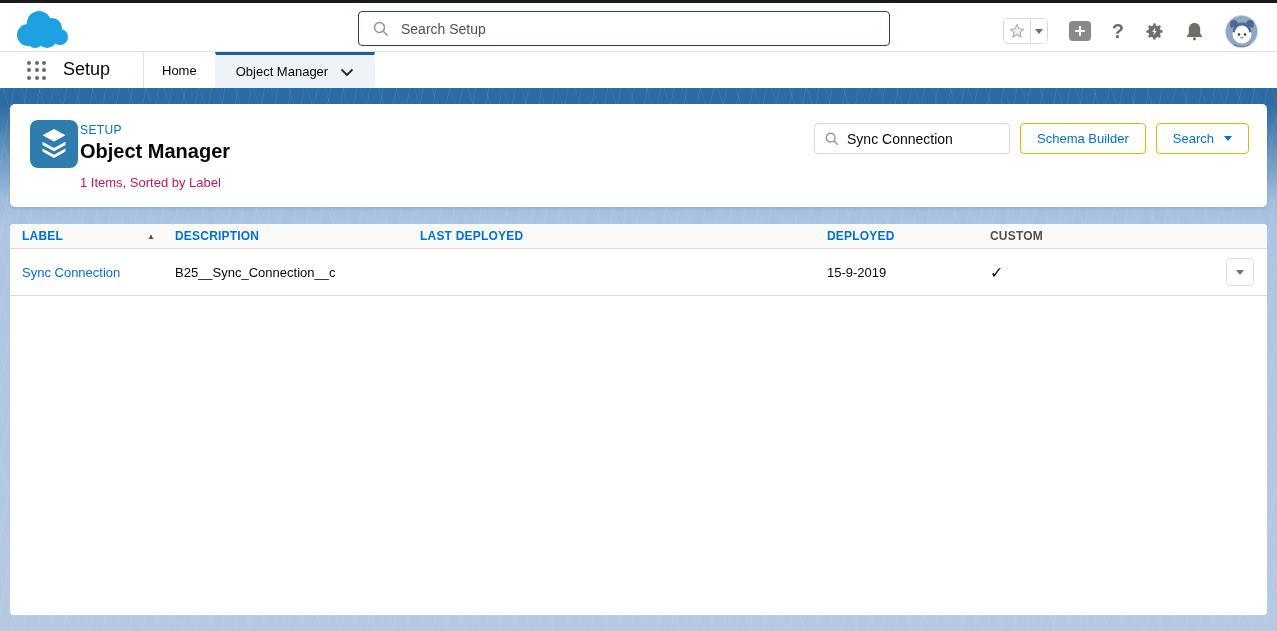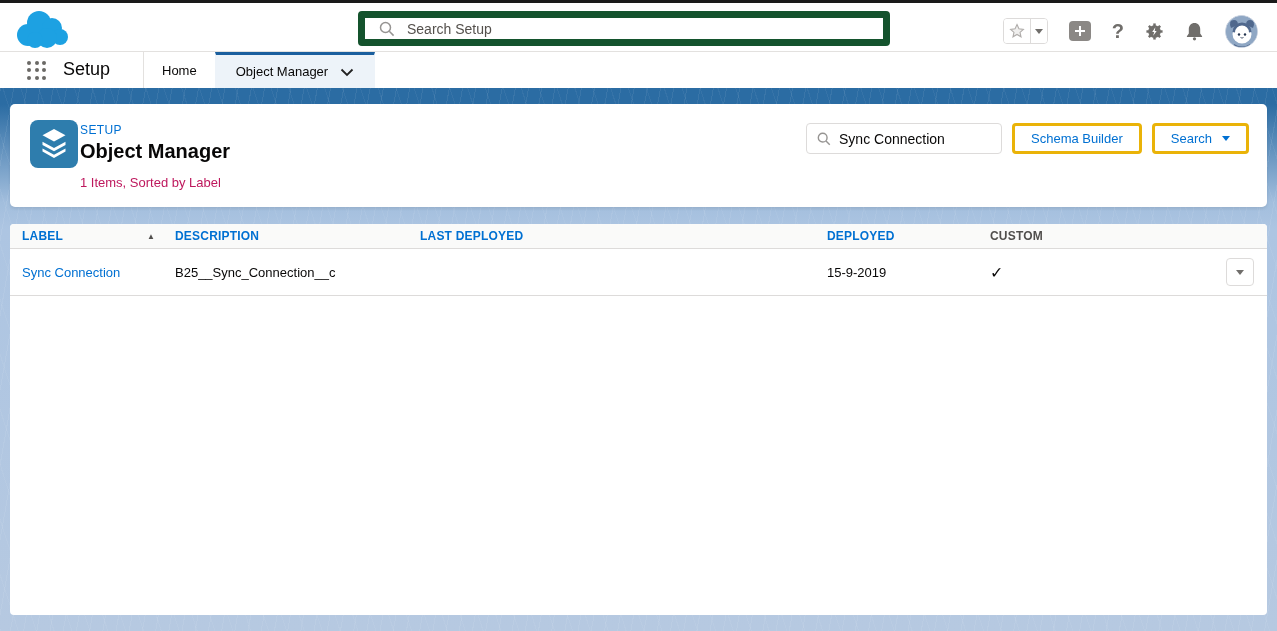--- a/index.html
+++ b/index.html
@@ -10,21 +10,21 @@
     color:#080707;
   }
   
   .top-strip { position:absolute; top:0; left:0; right:0; height:3px; background:#1a1a1a; }
 
   
   .global-header { position:absolute; top:3px; left:0; right:0; height:49px; background:#fff;
     border-bottom:1px solid #e3e1df; }
   .logo { position:absolute; left:13px; top:6px; width:58px; height:42px; }
   .gsearch { position:absolute; left:358px; top:8px; width:532px; height:35px;
-    border:7px solid #14532d; border-radius:4px; background:#fff; display:flex; align-items:center; }
+    border:1px solid #14532d; border-radius:4px; background:#fff; display:flex; align-items:center; }
   .gsearch svg { margin-left:14px; flex:none; }
   .gsearch input { border:none; outline:none; flex:1; height:100%; padding:0 12px 0 12px;
     font-family:inherit; font-size:14px; color:#080707; background:transparent; }
   .gsearch input::placeholder { color:#54504c; opacity:1; }
   .header-actions { position:absolute; right:19px; top:11px; height:34px; display:flex; align-items:center; gap:21px; }
   .fav-group { display:flex; height:26px; border:1px solid #dddbda; border-radius:4px; overflow:hidden; margin-right:0; }
   .fav-star { width:26px; display:flex; align-items:center; justify-content:center; background:#fff; border:none; cursor:pointer; }
   .fav-caret { width:17px; display:flex; align-items:center; justify-content:center; background:#fff;
     border:none; border-left:1px solid #dddbda; cursor:pointer; }
   .caret-down { width:0; height:0; border-left:4px solid transparent; border-right:4px solid transparent;
@@ -62,21 +62,21 @@
     border-radius:8px; display:flex; align-items:center; justify-content:center; }
   .eyebrow { position:absolute; left:70px; top:19px; font-size:12px; color:#0070d2; letter-spacing:0.4px; }
   .page-title { position:absolute; left:70px; top:36px; font-size:20px; font-weight:bold; color:#080707; }
   .item-summary { position:absolute; left:70px; top:71px; font-size:13px; color:#be185d; }
   .card-controls { position:absolute; right:18px; top:19px; display:flex; gap:10px; align-items:center; }
   .quick-find { width:196px; height:31px; border:1px solid #dddbda; border-radius:4px; background:#fff;
     display:flex; align-items:center; }
   .quick-find svg { margin-left:10px; flex:none; }
   .quick-find input { border:none; outline:none; flex:1; min-width:0; height:100%; padding:0 8px;
     font-family:inherit; font-size:14px; color:#080707; background:transparent; }
-  .btn { height:31px; border:3px solid #eab308; border-radius:4px; background:#fff; color:#0070d2;
+  .btn { height:31px; border:1px solid #eab308; border-radius:4px; background:#fff; color:#0070d2;
     font-size:13px; font-family:inherit; padding:0 16px; cursor:pointer; display:flex; align-items:center; gap:10px; }
   .btn .caret-down { border-top-color:#0070d2; }
 
   
   .panel { position:absolute; left:10px; right:10px; top:136px; bottom:16px; background:#fff;
     border-radius:4px; overflow:hidden; }
   .thead, .trow { display:grid; grid-template-columns:153px 245px 407px 163px 117px 118px 1fr; align-items:center; }
   .thead { height:25px; background:#fafaf9; border-bottom:1px solid #dddbda; }
   .th { padding:0 8px 0 12px; font-size:12px; font-weight:bold; color:#0070d2; letter-spacing:0.2px;
     white-space:nowrap; cursor:pointer; background:none; border:none; font-family:inherit; text-align:left; }

